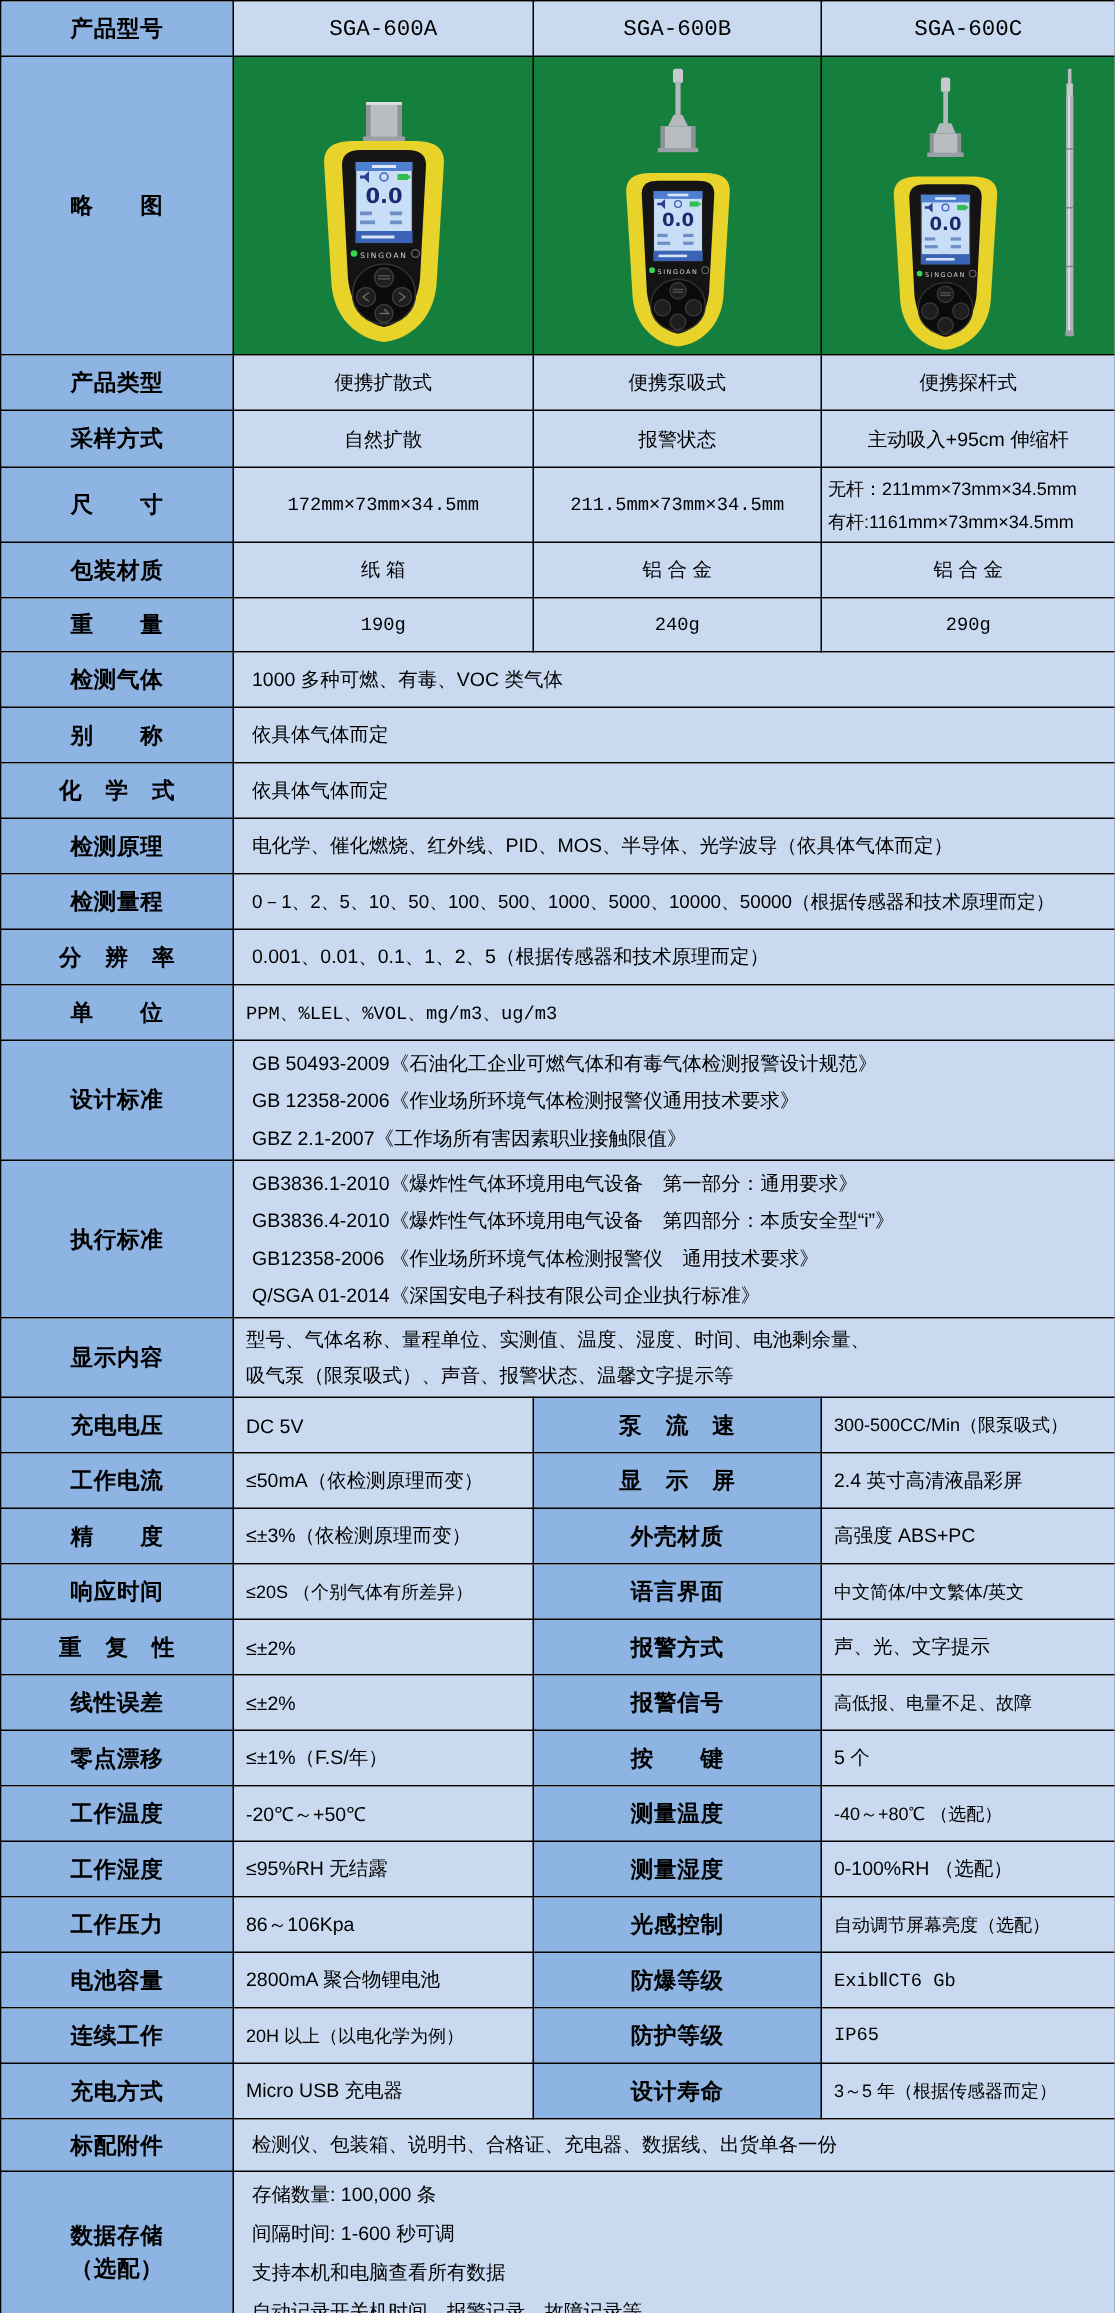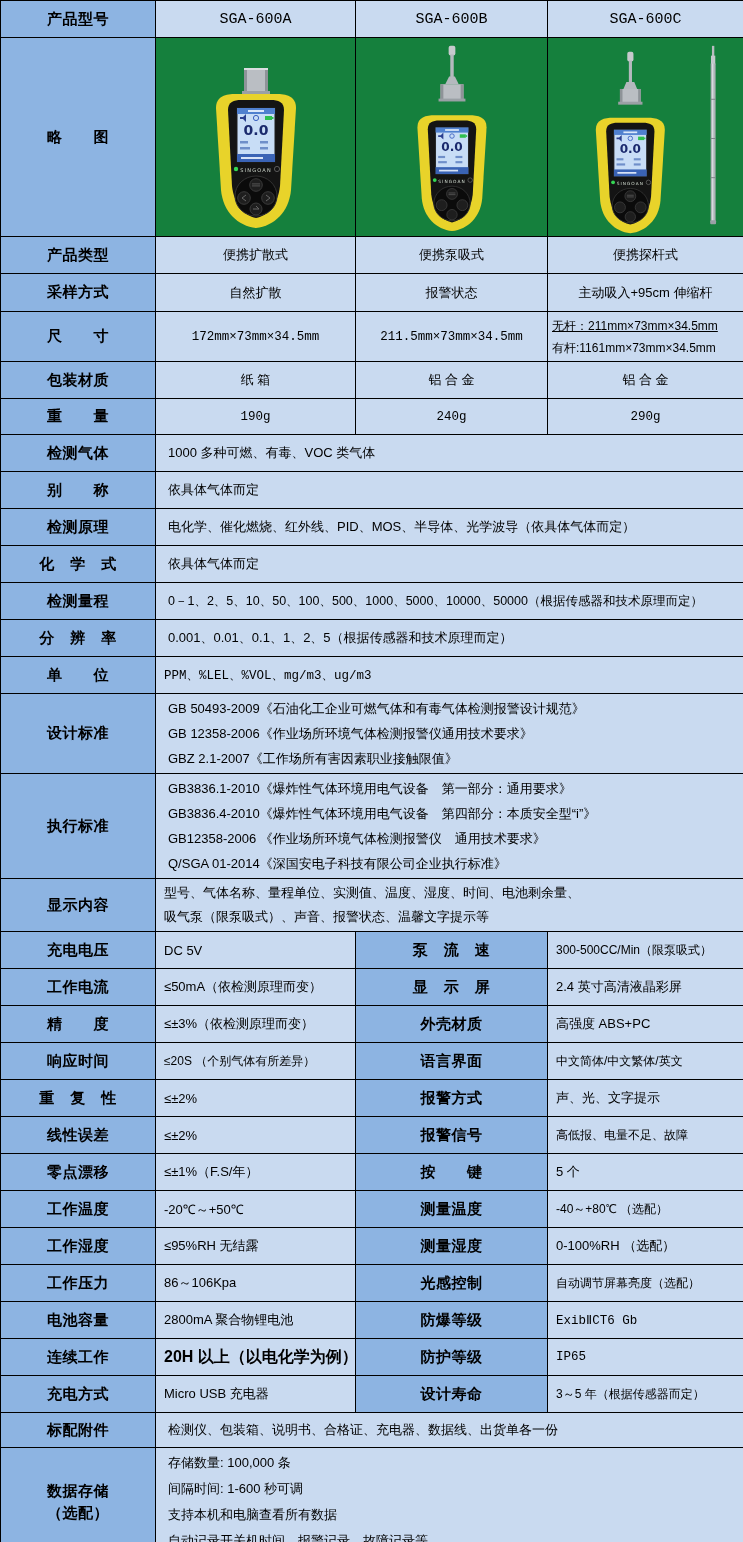--- a/index.html
+++ b/index.html
@@ -198,21 +198,21 @@
   <td class="lbl">采样方式</td>
   <td class="val center">自然扩散</td>
   <td class="val center">报警状态</td>
   <td class="val center nowrap">主动吸入+95cm 伸缩杆</td>
 </tr>
 <tr style="height:50px">
   <td class="lbl">尺　　寸</td>
   <td class="val center mono">172mm×73mm×34.5mm</td>
   <td class="val center mono">211.5mm×73mm×34.5mm</td>
   <td class="val" style="padding:2px 4px;font-size:12px;">
-    <div class="nowrap" style="line-height:22px;text-decoration:underline;">无杆：211mm×73mm×34.5mm</div>
+    <div class="nowrap" style="line-height:22px;">无杆：211mm×73mm×34.5mm</div>
     <div class="nowrap" style="line-height:22px;">有杆:1161mm×73mm×34.5mm</div>
   </td>
 </tr>
 <tr style="height:37px">
   <td class="lbl">包装材质</td>
   <td class="val center">纸 箱</td>
   <td class="val center">铝 合 金</td>
   <td class="val center">铝 合 金</td>
 </tr>
 <tr style="height:36px">
@@ -224,26 +224,26 @@
 
 <tr style="height:37px">
   <td class="lbl">检测气体</td>
   <td class="val" colspan="3" style="padding-left:12px;">1000 多种可燃、有毒、VOC 类气体</td>
 </tr>
 <tr style="height:37px">
   <td class="lbl">别　　称</td>
   <td class="val" colspan="3" style="padding-left:12px;">依具体气体而定</td>
 </tr>
 <tr style="height:37px">
+  <td class="lbl">化　学　式</td>
+  <td class="val" colspan="3" style="padding-left:12px;">依具体气体而定</td>
+</tr>
+<tr style="height:37px">
   <td class="lbl">检测原理</td>
   <td class="val nowrap" colspan="3" style="padding-left:12px;">电化学、催化燃烧、红外线、PID、MOS、半导体、光学波导（依具体气体而定）</td>
-</tr>
-<tr style="height:37px">
-  <td class="lbl">化　学　式</td>
-  <td class="val" colspan="3" style="padding-left:12px;">依具体气体而定</td>
 </tr>
 <tr style="height:37px">
   <td class="lbl">检测量程</td>
   <td class="val nowrap" colspan="3" style="padding-left:12px;font-size:12.5px;">0－1、2、5、10、50、100、500、1000、5000、10000、50000（根据传感器和技术原理而定）</td>
 </tr>
 <tr style="height:37px">
   <td class="lbl">分　辨　率</td>
   <td class="val nowrap" colspan="3" style="padding-left:12px;">0.001、0.01、0.1、1、2、5（根据传感器和技术原理而定）</td>
 </tr>
 <tr style="height:37px">
@@ -336,21 +336,21 @@
   <td class="val nowrap" style="font-size:12px;">自动调节屏幕亮度（选配）</td>
 </tr>
 <tr style="height:37px">
   <td class="lbl">电池容量</td>
   <td class="val nowrap">2800mA 聚合物锂电池</td>
   <td class="lbl">防爆等级</td>
   <td class="val nowrap mono">ExibⅡCT6 Gb</td>
 </tr>
 <tr style="height:37px">
   <td class="lbl">连续工作</td>
-  <td class="val nowrap" style="font-size:16px;font-weight:bold;">20H 以上（以电化学为例）</td>
+  <td class="val nowrap" style="font-size:12px;">20H 以上（以电化学为例）</td>
   <td class="lbl">防护等级</td>
   <td class="val nowrap mono">IP65</td>
 </tr>
 <tr style="height:37px">
   <td class="lbl">充电方式</td>
   <td class="val nowrap">Micro USB 充电器</td>
   <td class="lbl">设计寿命</td>
   <td class="val nowrap" style="font-size:12px;">3～5 年（根据传感器而定）</td>
 </tr>
 

